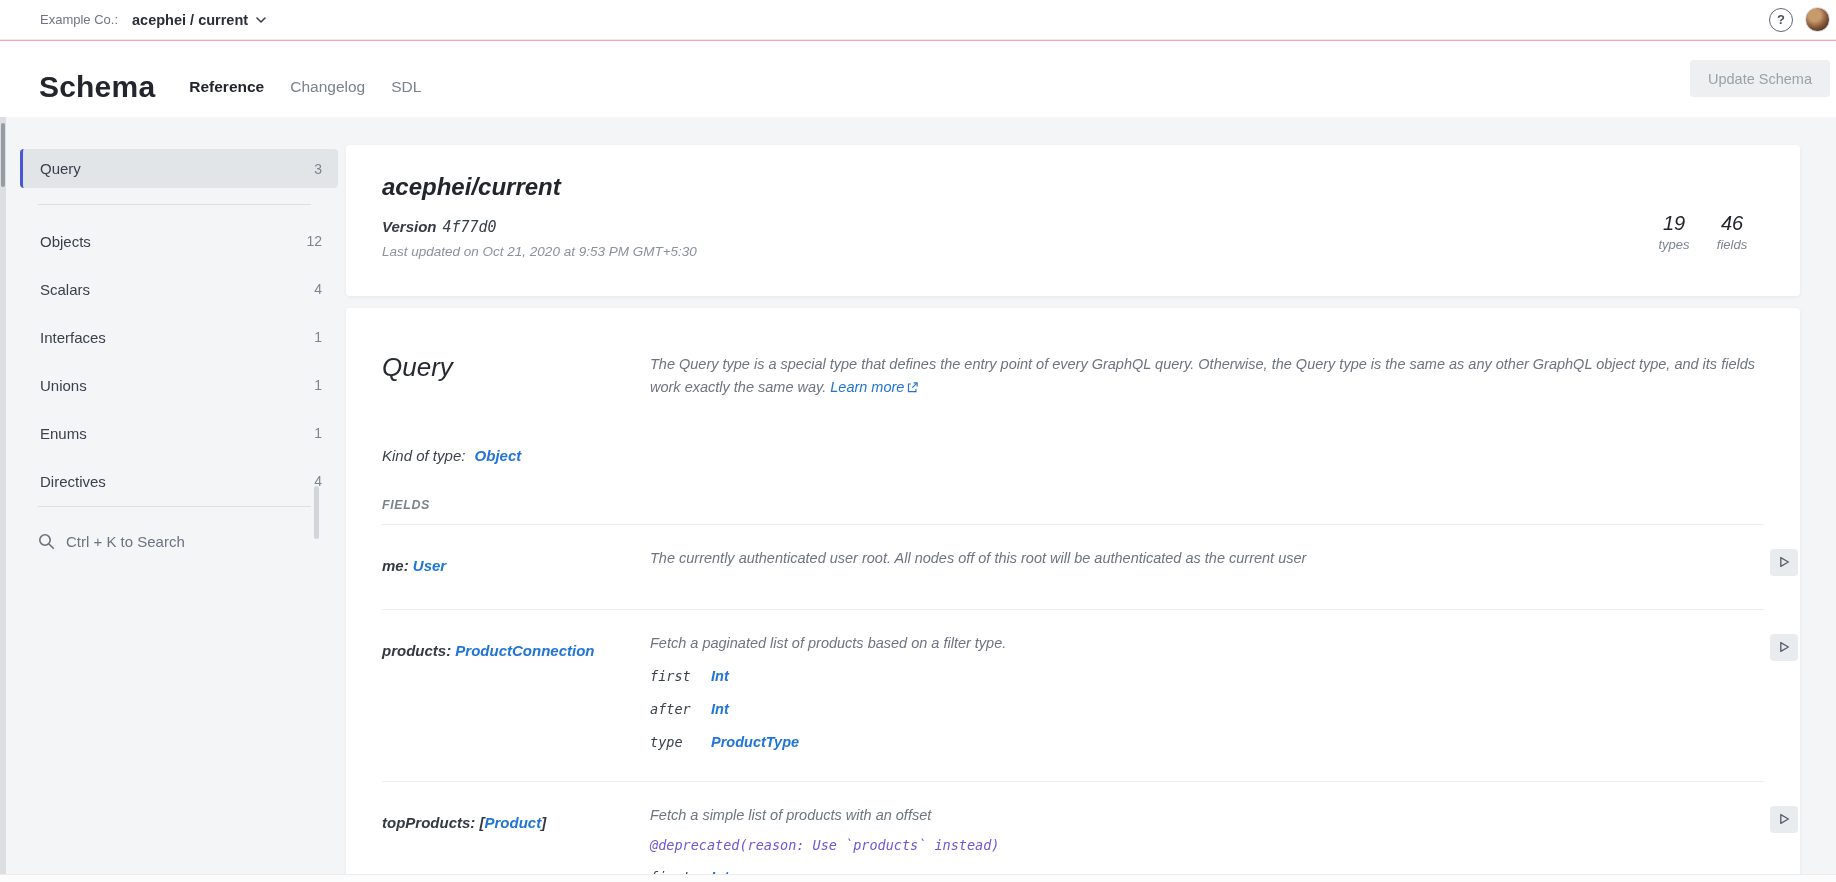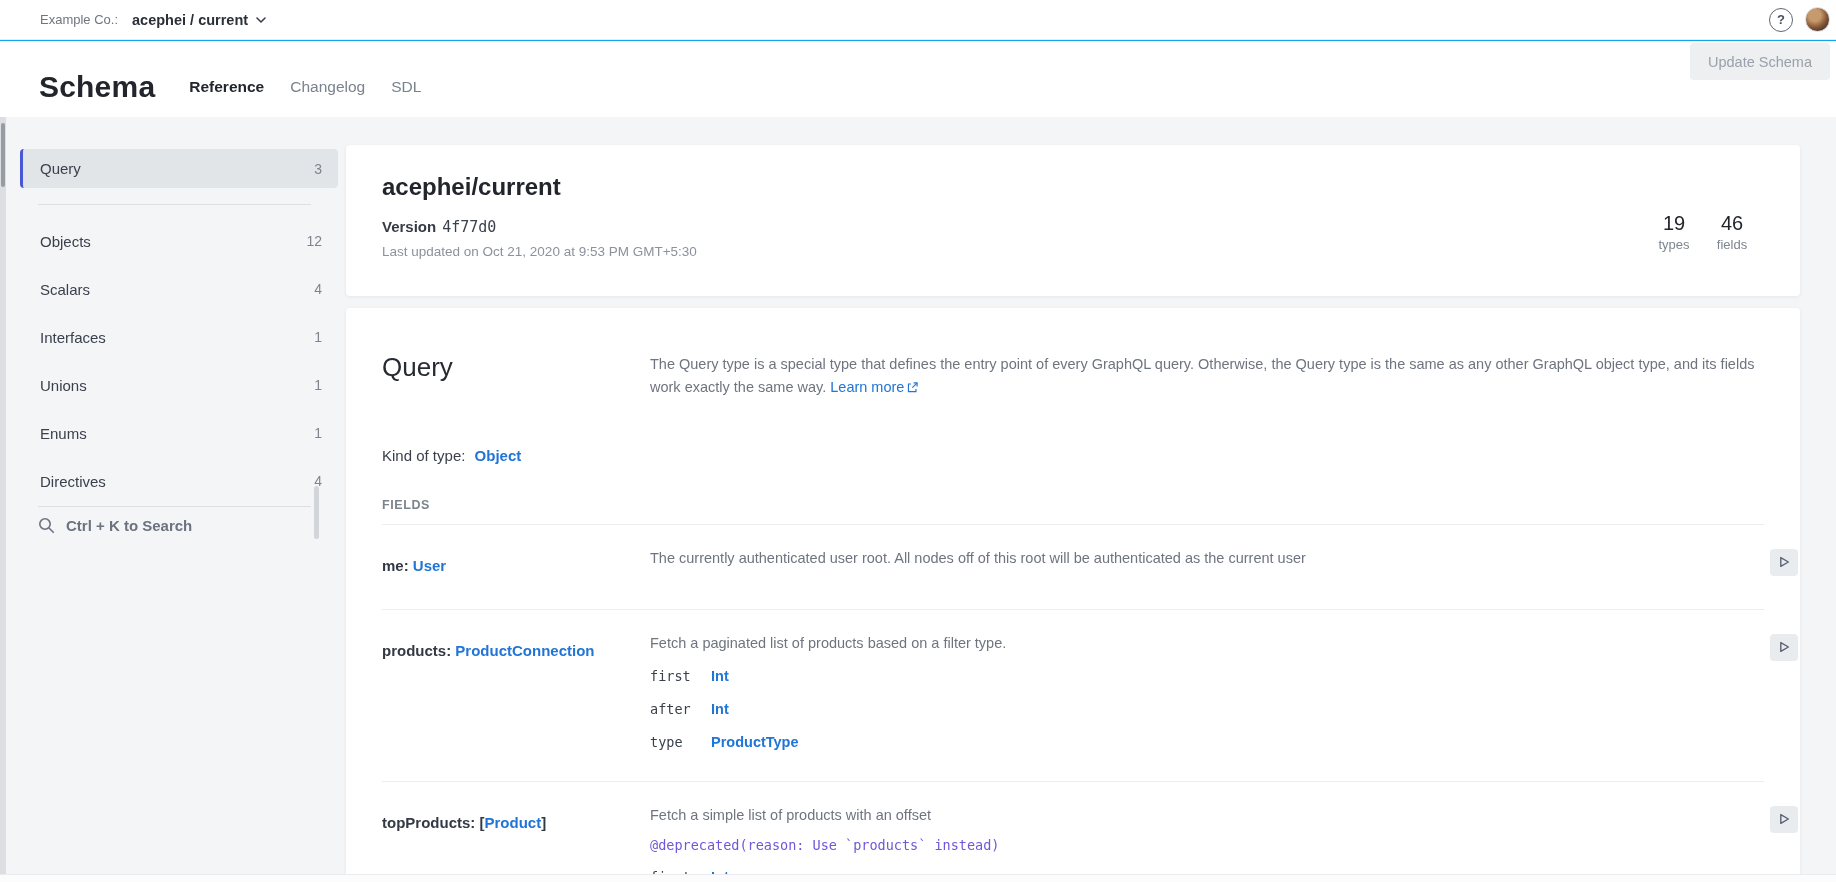--- a/index.html
+++ b/index.html
@@ -8,21 +8,21 @@
     --purple:#7156d9;
     --ink:#22262c;
     --text:#3a414c;
     --muted:#6e757f;
     --faint:#7d8590;
   }
   *{box-sizing:border-box;}
   html,body{margin:0;padding:0;background:#fff;}
   body{font-family:"Liberation Sans","DejaVu Sans",sans-serif;color:var(--text);}
   .mono{font-family:"DejaVu Sans Mono","Liberation Mono",monospace;}
-  .app{position:relative;width:1836px;height:882px;overflow:hidden;background:#0ea5e9;}
+  .app{position:relative;width:1836px;height:882px;overflow:hidden;background:#fca5a5;}
 
   
   .topbar{position:absolute;top:0;left:0;right:0;height:40px;background:#fff;
     border-bottom:1px solid #e9ebee;display:flex;align-items:center;padding:0 6px 0 40px;}
   .org-label{font-size:13px;color:#6f7680;margin-right:12px;}
   .graph-selector{display:flex;align-items:center;gap:8px;background:none;border:none;cursor:pointer;
     font-family:inherit;font-size:14.5px;font-weight:700;color:#2b3038;padding:4px 2px;}
   .topbar-right{margin-left:auto;display:flex;align-items:center;gap:12px;}
   .help-btn{width:24px;height:24px;border-radius:50%;border:1.5px solid #5f6771;background:#fff;
     color:#4a515b;font-size:13px;font-weight:700;display:flex;align-items:center;justify-content:center;
@@ -34,47 +34,47 @@
   
   .page-header{position:absolute;top:41px;left:0;right:0;height:92px;background:#fff;
     border-bottom:1px solid #e3e5e8;display:flex;align-items:center;padding-left:39px;}
   .page-title{font-size:30px;font-weight:700;color:var(--ink);margin:0 33px 0 0;letter-spacing:.2px;}
   .tab-bar{display:flex;gap:24px;align-self:stretch;align-items:center;}
   .tab{position:relative;display:flex;align-items:center;height:100%;font-size:15.5px;color:#7a828c;
     cursor:pointer;padding:0 1px;}
   .tab.active{color:var(--ink);font-weight:700;}
   .tab.active::after{content:"";position:absolute;left:0;right:0;bottom:-1px;height:6px;
     background:var(--indigo);border-radius:3px 3px 0 0;}
-  .update-btn{position:absolute;right:6px;top:2px;height:37px;padding:0 18px;border:none;border-radius:4px;
+  .update-btn{position:absolute;right:6px;top:19px;height:37px;padding:0 18px;border:none;border-radius:4px;
     background:#edeff1;color:#99a1ab;font-family:inherit;font-size:14.5px;cursor:pointer;}
 
   
   .content{position:absolute;top:117px;left:0;right:0;bottom:0;background:#f4f5f7;}
   .left-scroll-track{position:absolute;left:0;top:0;bottom:8px;width:6px;background:#dcdee1;}
   .left-scroll-thumb{position:absolute;left:1px;top:6px;width:4px;height:64px;background:#969ca4;border-radius:2px;}
   .bottom-scroll{position:absolute;left:0;right:0;bottom:0;height:8px;background:#fcfcfd;
     border-top:1px solid #ebecee;z-index:6;}
 
   
   .sidebar{position:absolute;left:20px;top:32px;width:318px;}
   .side-item{display:flex;align-items:center;height:48px;padding:0 16px 0 20px;font-size:15px;
     color:#3a414c;cursor:pointer;border-radius:4px;}
   .side-item.active{height:39px;background:#e2e5e8;border-left:3px solid var(--indigo);padding-left:17px;}
   .side-item:not(.active):first-child{margin-top:0;}
   .side-count{margin-left:auto;font-size:14px;color:var(--faint);}
   .side-divider{height:1px;background:#dddfe3;margin:16px 27px 12px 18px;}
   .side-divider.second{margin:1px 27px 10px 18px;}
-  .side-search{display:flex;gap:11px;height:48px;padding-left:18px;
-    font-size:15px;color:#6b7380;cursor:pointer;font-weight:bold;}
+  .side-search{display:flex;align-items:center;gap:11px;height:48px;padding-left:18px;
+    font-size:15px;color:#6b7380;cursor:pointer;}
   .sidebar-scroll-thumb{position:absolute;left:314px;top:369px;width:5px;height:53px;
     background:#d2d5d9;border-radius:3px;}
 
   
   .card{position:absolute;left:346px;width:1454px;background:#fff;border-radius:4px;
-    box-shadow:0 1px 4px rgba(18,21,26,.06);}
+    box-shadow:0 1px 4px rgba(18,21,26,.06);font-style:italic;}
   .card.overview{top:28px;height:151px;padding:26px 36px 0;}
   .overview-title{font-size:24px;font-weight:700;color:var(--ink);margin:0;line-height:32px;}
   .version-line{margin-top:14px;font-size:15px;line-height:20px;color:#353b45;}
   .version-label{font-weight:700;}
   .version-value{font-size:15px;color:#3a414c;margin-left:6px;}
   .updated-line{margin-top:6px;font-size:13.5px;line-height:18px;color:#8b929c;}
   .stats{position:absolute;right:50px;top:66px;display:flex;gap:22px;margin-left:40px;}
   .stat{text-align:center;min-width:36px;}
   .stat-value{font-size:20px;line-height:24px;color:var(--ink);}
   .stat-label{font-size:13px;color:var(--faint);margin-top:2px;}

